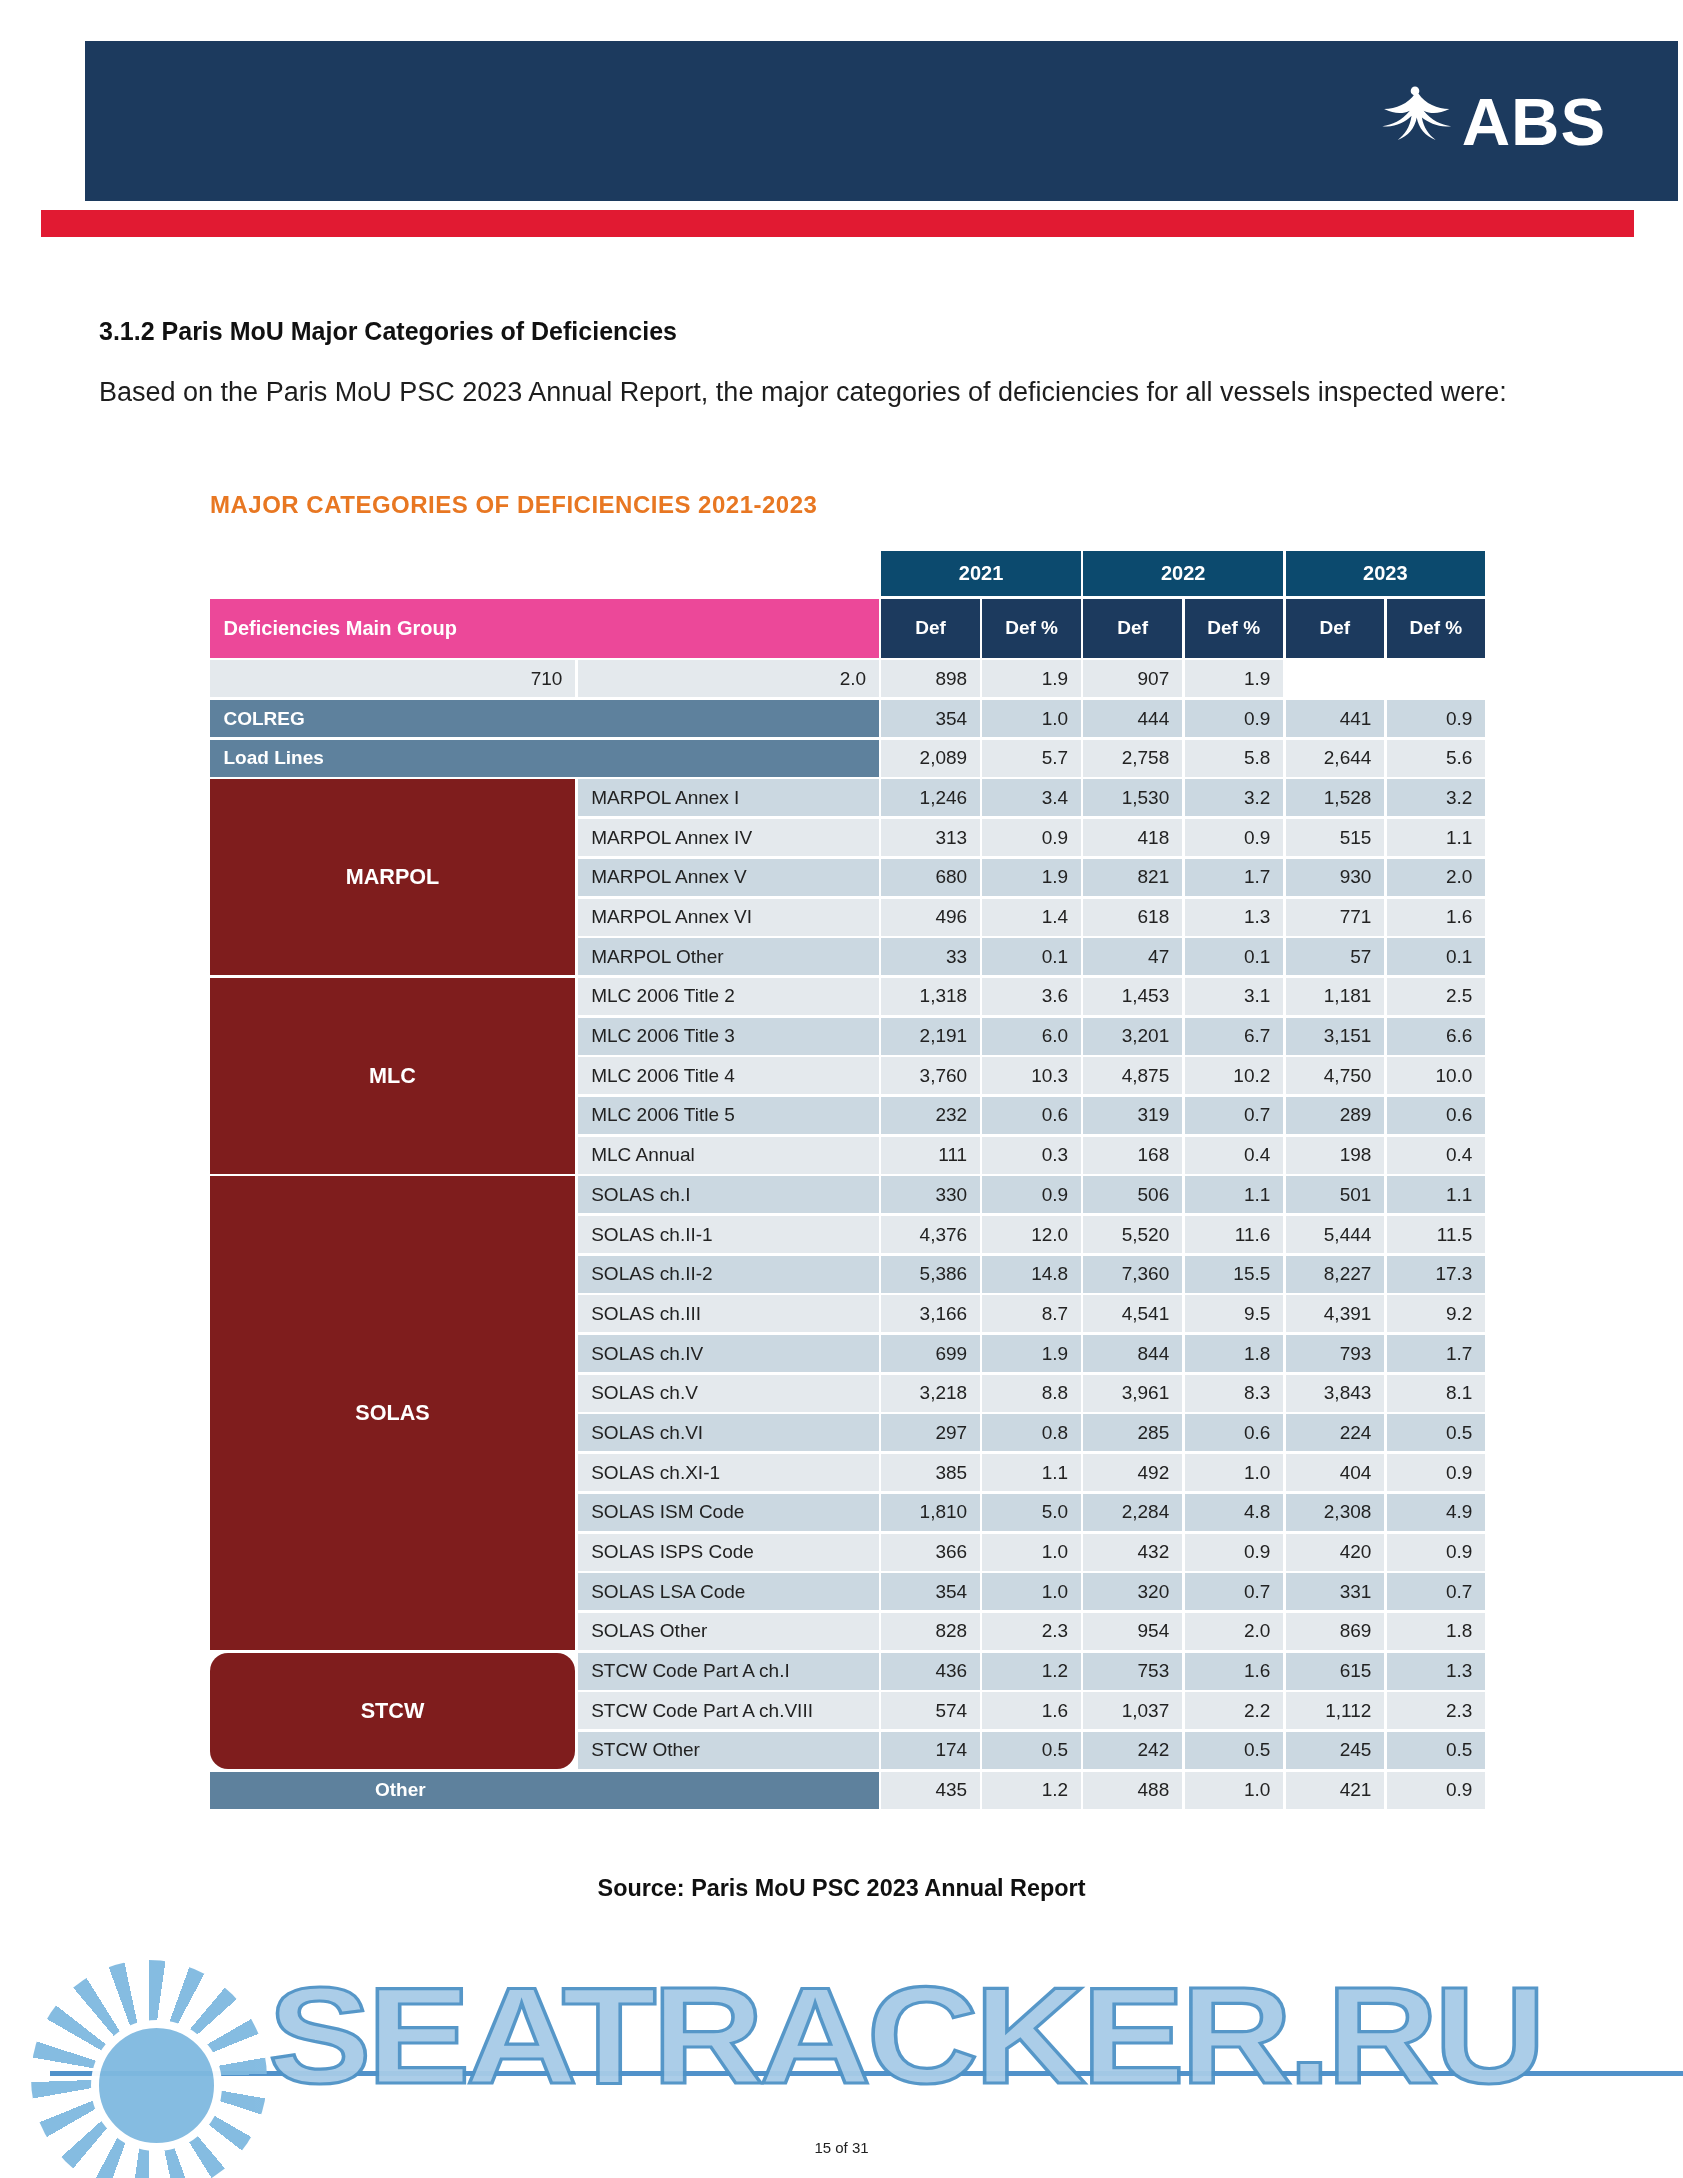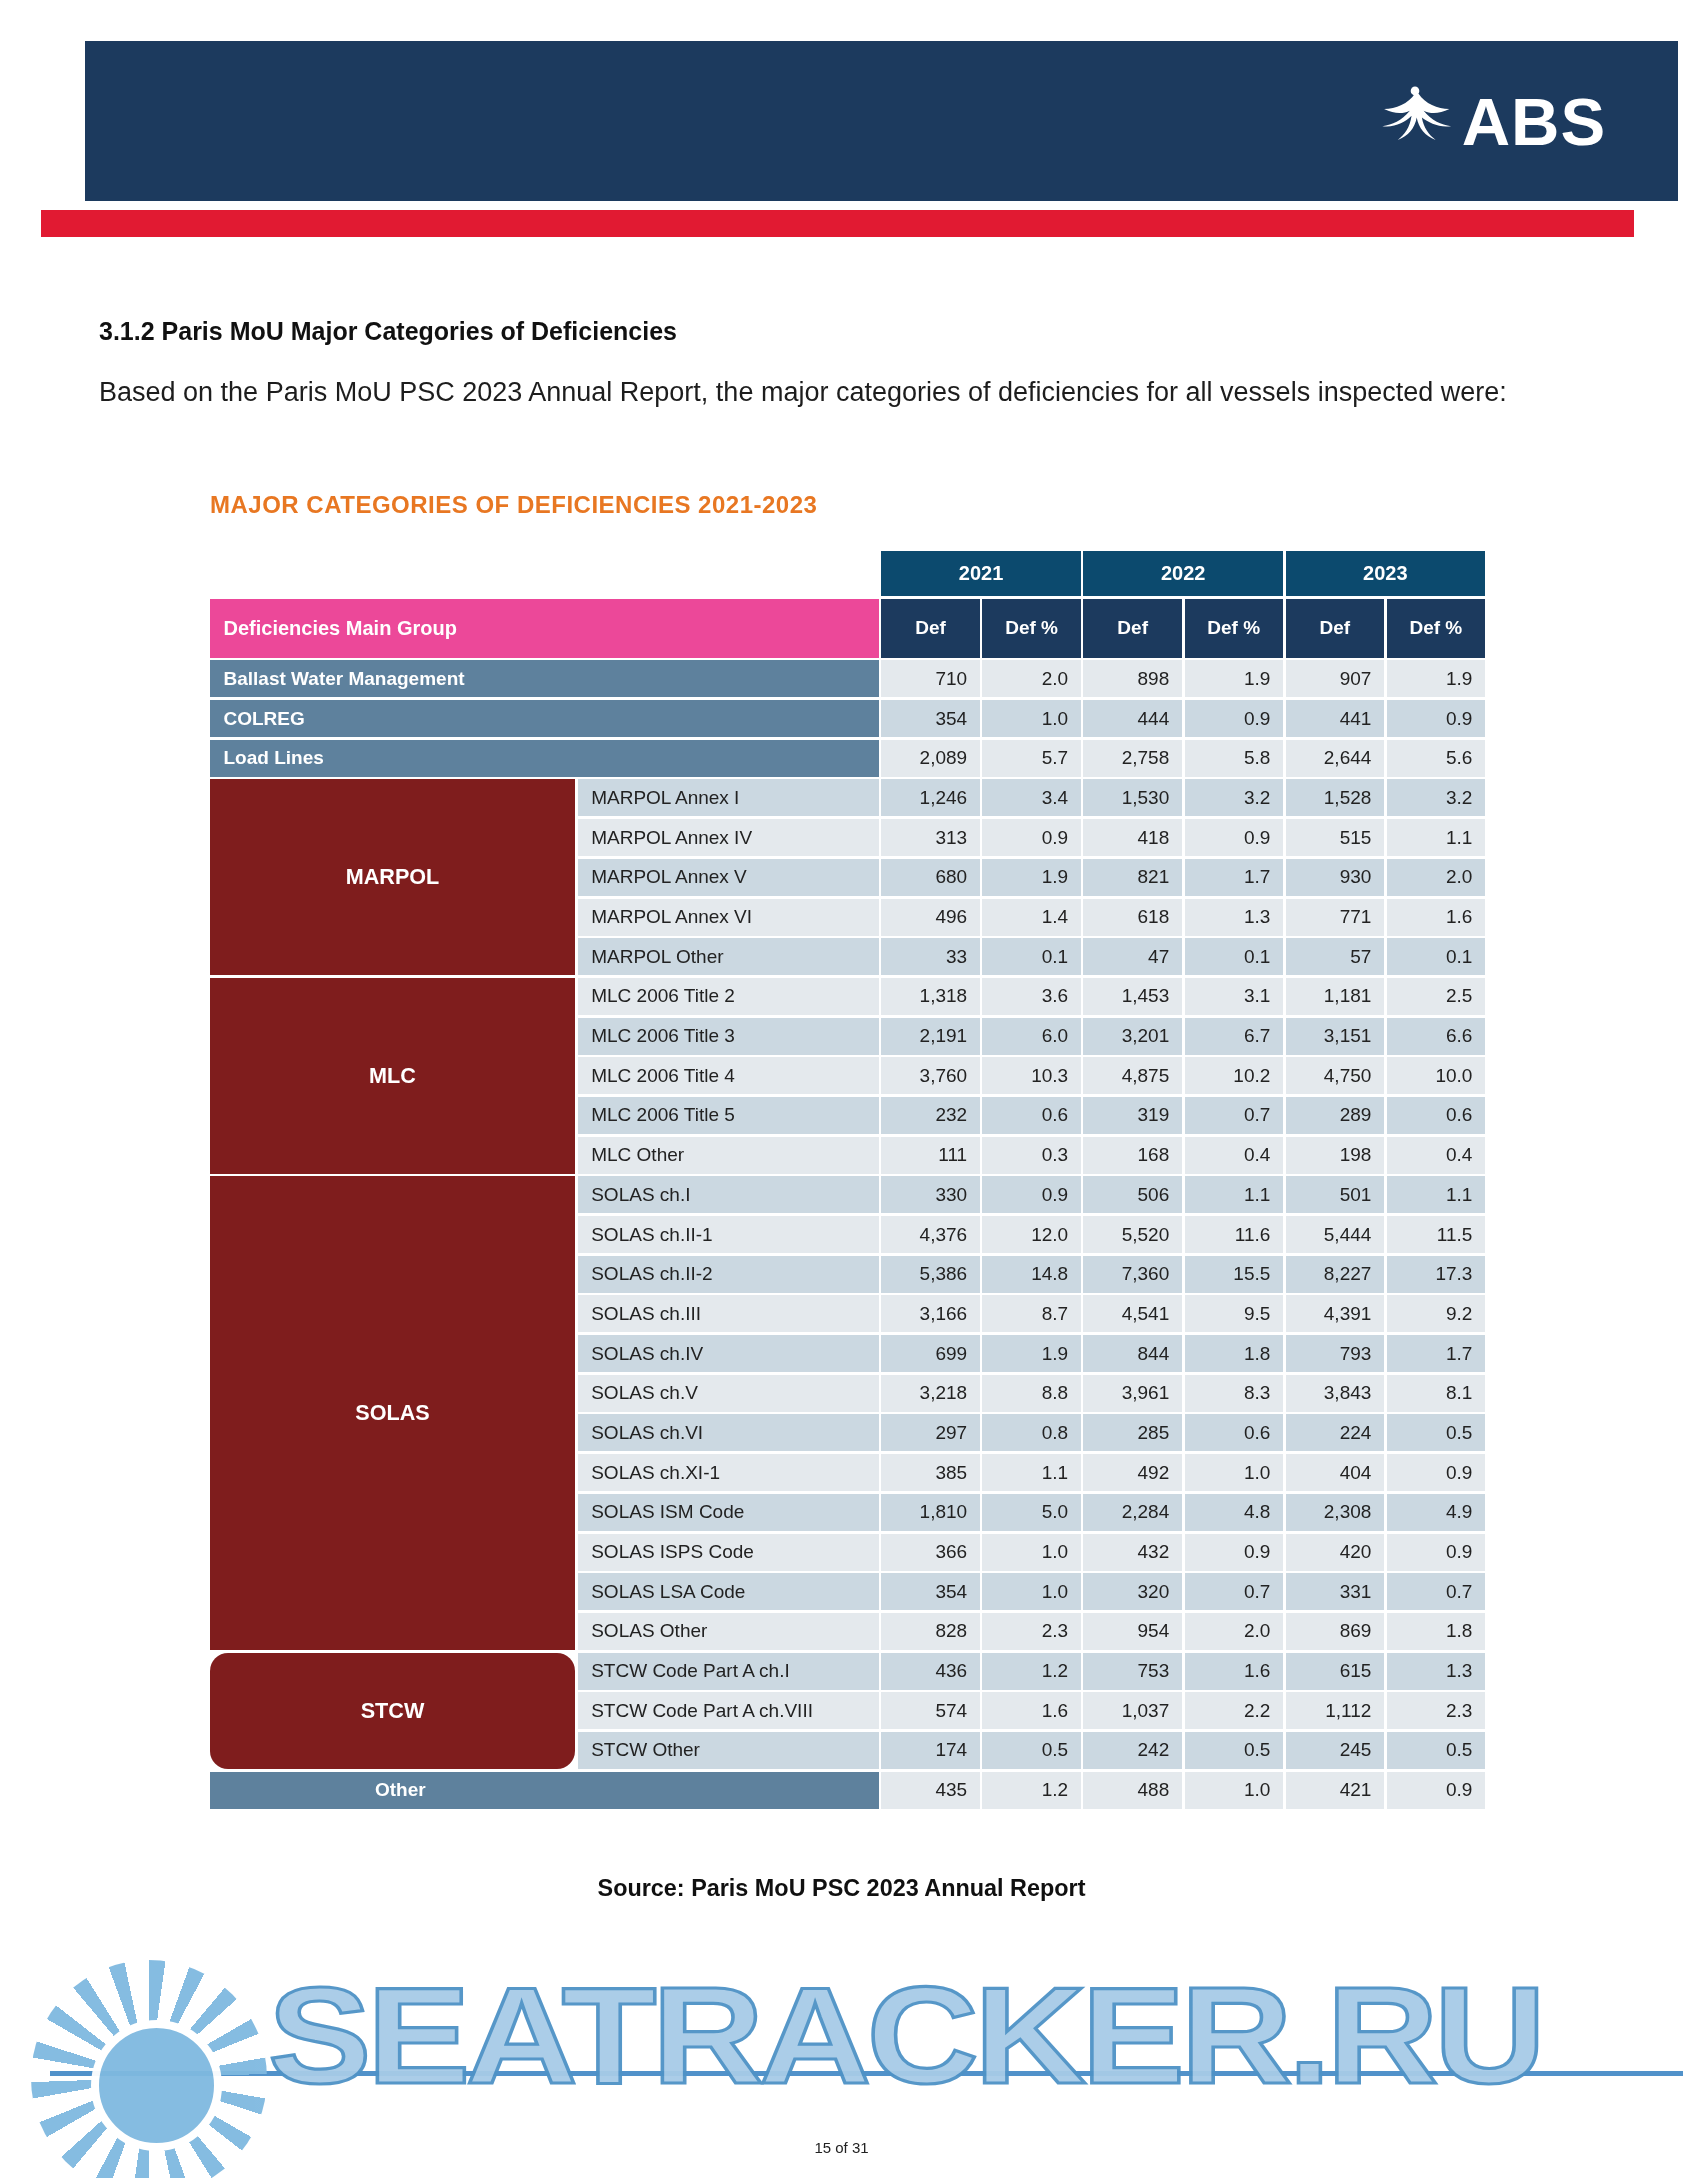--- a/index.html
+++ b/index.html
@@ -148,21 +148,20 @@
     <div class="year-cell">2021</div>
     <div class="year-cell">2022</div>
     <div class="year-cell">2023</div>
     <div class="hdr-main">Deficiencies Main Group</div>
     <div class="hdr-cell">Def</div>
     <div class="hdr-cell">Def %</div>
     <div class="hdr-cell">Def</div>
     <div class="hdr-cell">Def %</div>
     <div class="hdr-cell">Def</div>
     <div class="hdr-cell">Def %</div>
-    <div class="single-label">Ballast Water Management</div>
     <div class="val-cell shade-a">710</div>
     <div class="val-cell shade-a">2.0</div>
     <div class="val-cell shade-a">898</div>
     <div class="val-cell shade-a">1.9</div>
     <div class="val-cell shade-a">907</div>
     <div class="val-cell shade-a">1.9</div>
     <div class="single-label">COLREG</div>
     <div class="val-cell shade-b">354</div>
     <div class="val-cell shade-b">1.0</div>
     <div class="val-cell shade-b">444</div>
@@ -234,21 +233,21 @@
     <div class="val-cell shade-a">10.2</div>
     <div class="val-cell shade-a">4,750</div>
     <div class="val-cell shade-a">10.0</div>
     <div class="sub-label shade-b">MLC 2006 Title 5</div>
     <div class="val-cell shade-b">232</div>
     <div class="val-cell shade-b">0.6</div>
     <div class="val-cell shade-b">319</div>
     <div class="val-cell shade-b">0.7</div>
     <div class="val-cell shade-b">289</div>
     <div class="val-cell shade-b">0.6</div>
-    <div class="sub-label shade-a">MLC Other</div>
+    <div class="sub-label shade-a">MLC Annual</div>
     <div class="val-cell shade-a">111</div>
     <div class="val-cell shade-a">0.3</div>
     <div class="val-cell shade-a">168</div>
     <div class="val-cell shade-a">0.4</div>
     <div class="val-cell shade-a">198</div>
     <div class="val-cell shade-a">0.4</div>
     <div class="group-cell" style="grid-row: span 12;">SOLAS</div>
     <div class="sub-label shade-b">SOLAS ch.I</div>
     <div class="val-cell shade-b">330</div>
     <div class="val-cell shade-b">0.9</div>

